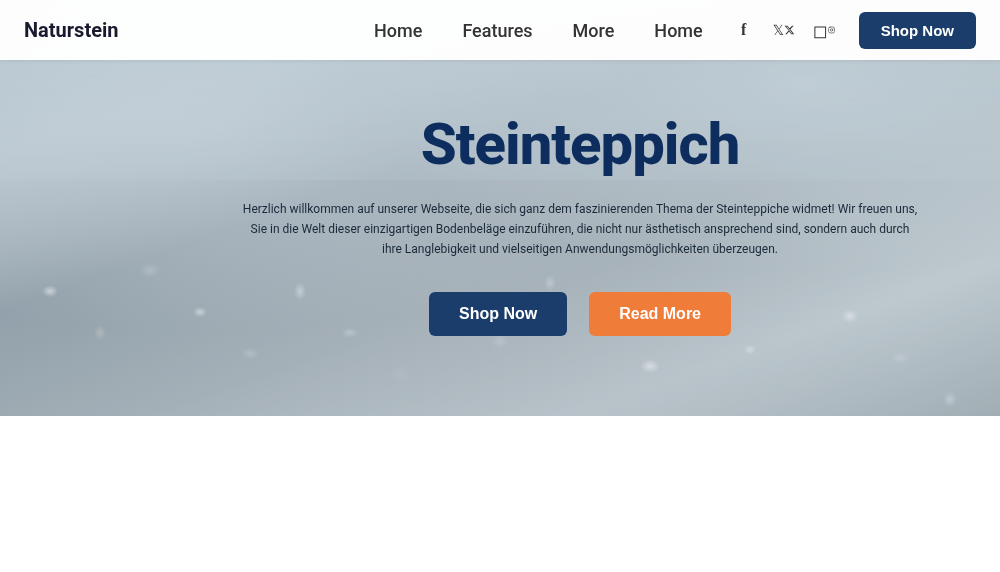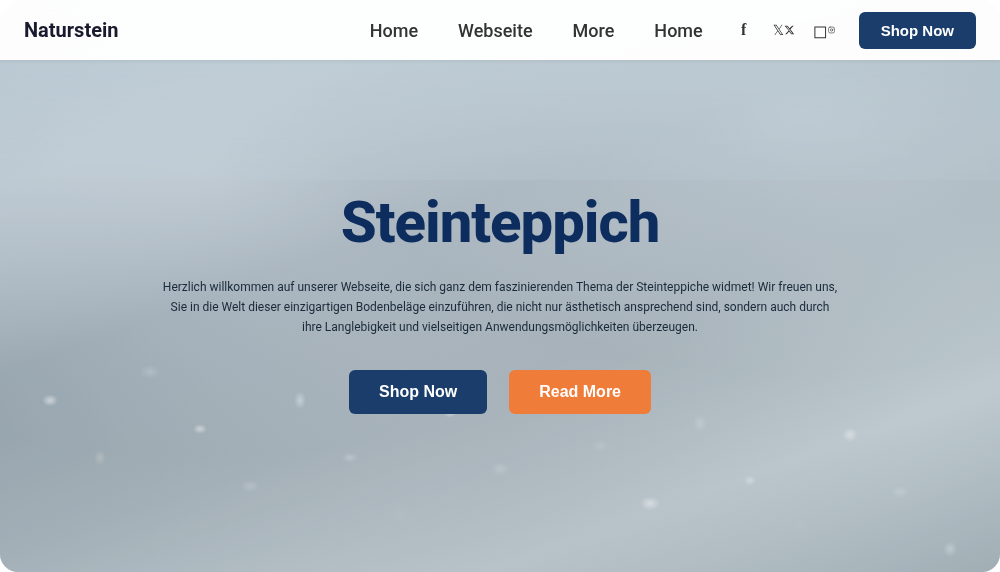--- a/index.html
+++ b/index.html
@@ -72,27 +72,26 @@
       border-radius: 6px;
       font-size: 15px;
       font-weight: 600;
       cursor: pointer;
     }
 
     
     .hero {
       position: relative;
       width: 1000px;
-      height: 572px;
+      height: 416px;
       display: flex;
       flex-direction: column;
-      align-items: center;
+      align-items: flex-end;
       justify-content: center;
       overflow: hidden;
-      border-radius: 18px;
     }
 
     .hero-bg {
       position: absolute;
       inset: 0;
       z-index: 0;
     }
 
     
     .hero-bg-image {
@@ -221,21 +220,21 @@
 <body>
 
 <nav>
   <span class="nav-brand">Naturstein</span>
 
   <ul class="nav-links">
     <li>
       <a>Home</a>
     </li>
     <li>
-      <a>Webseite</a>
+      <a>Features</a>
     </li>
     <li>
       <a>More</a>
     </li>
     <li>
       <a>Home</a>
     </li>
   </ul>
 
   <div class="nav-social">

